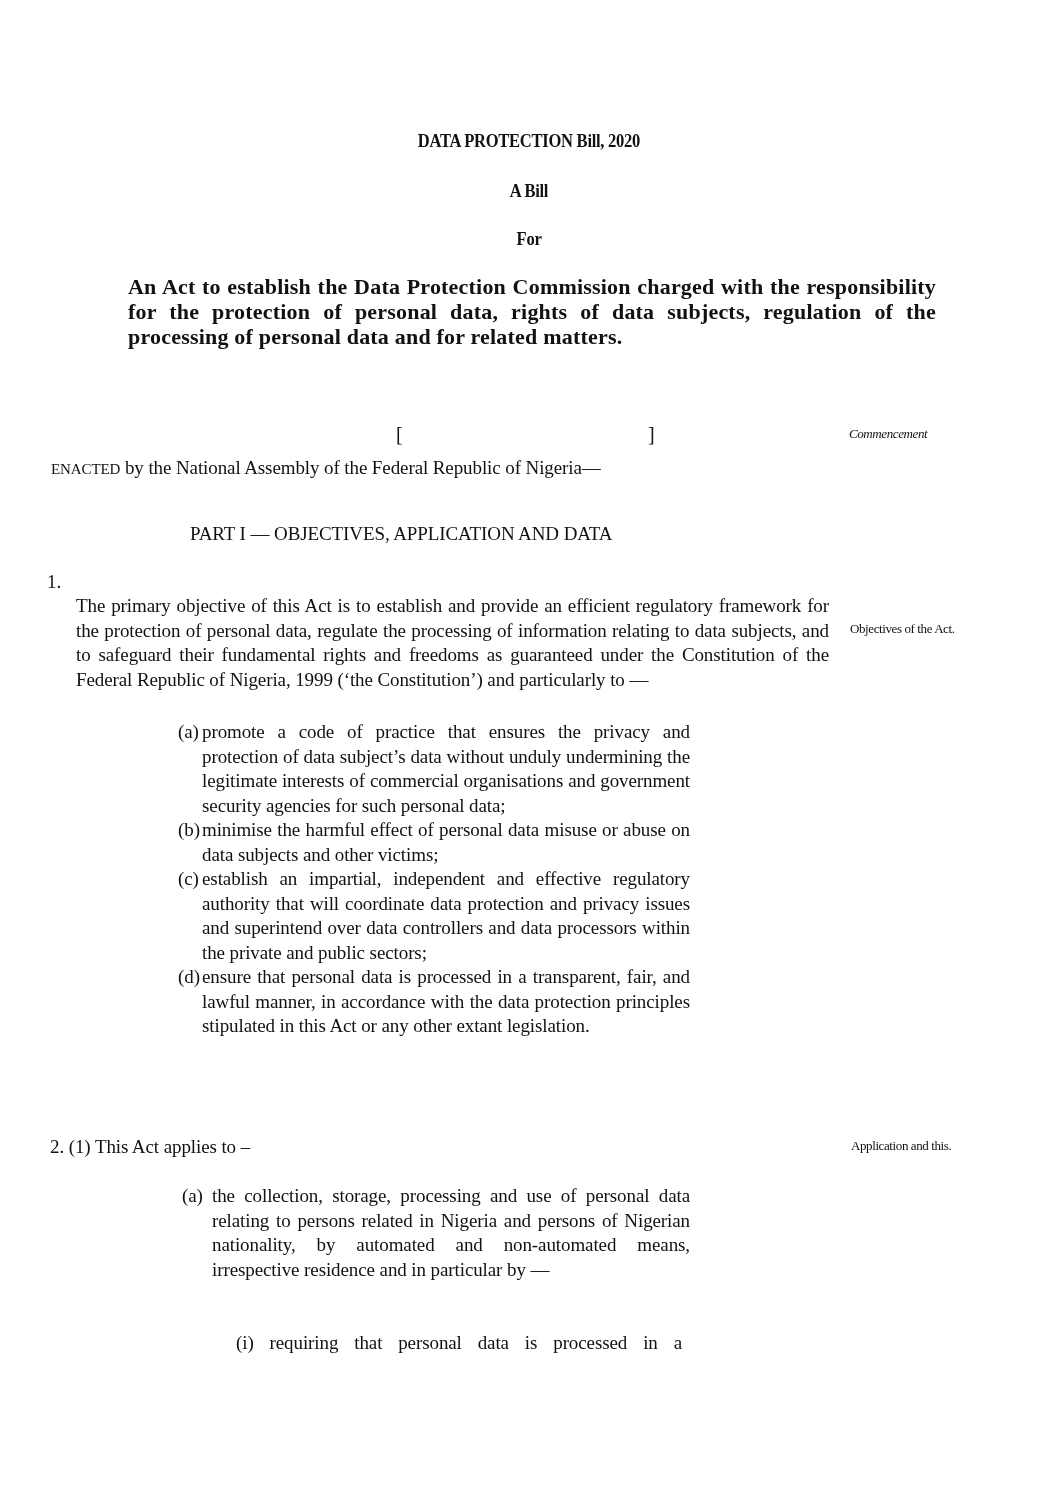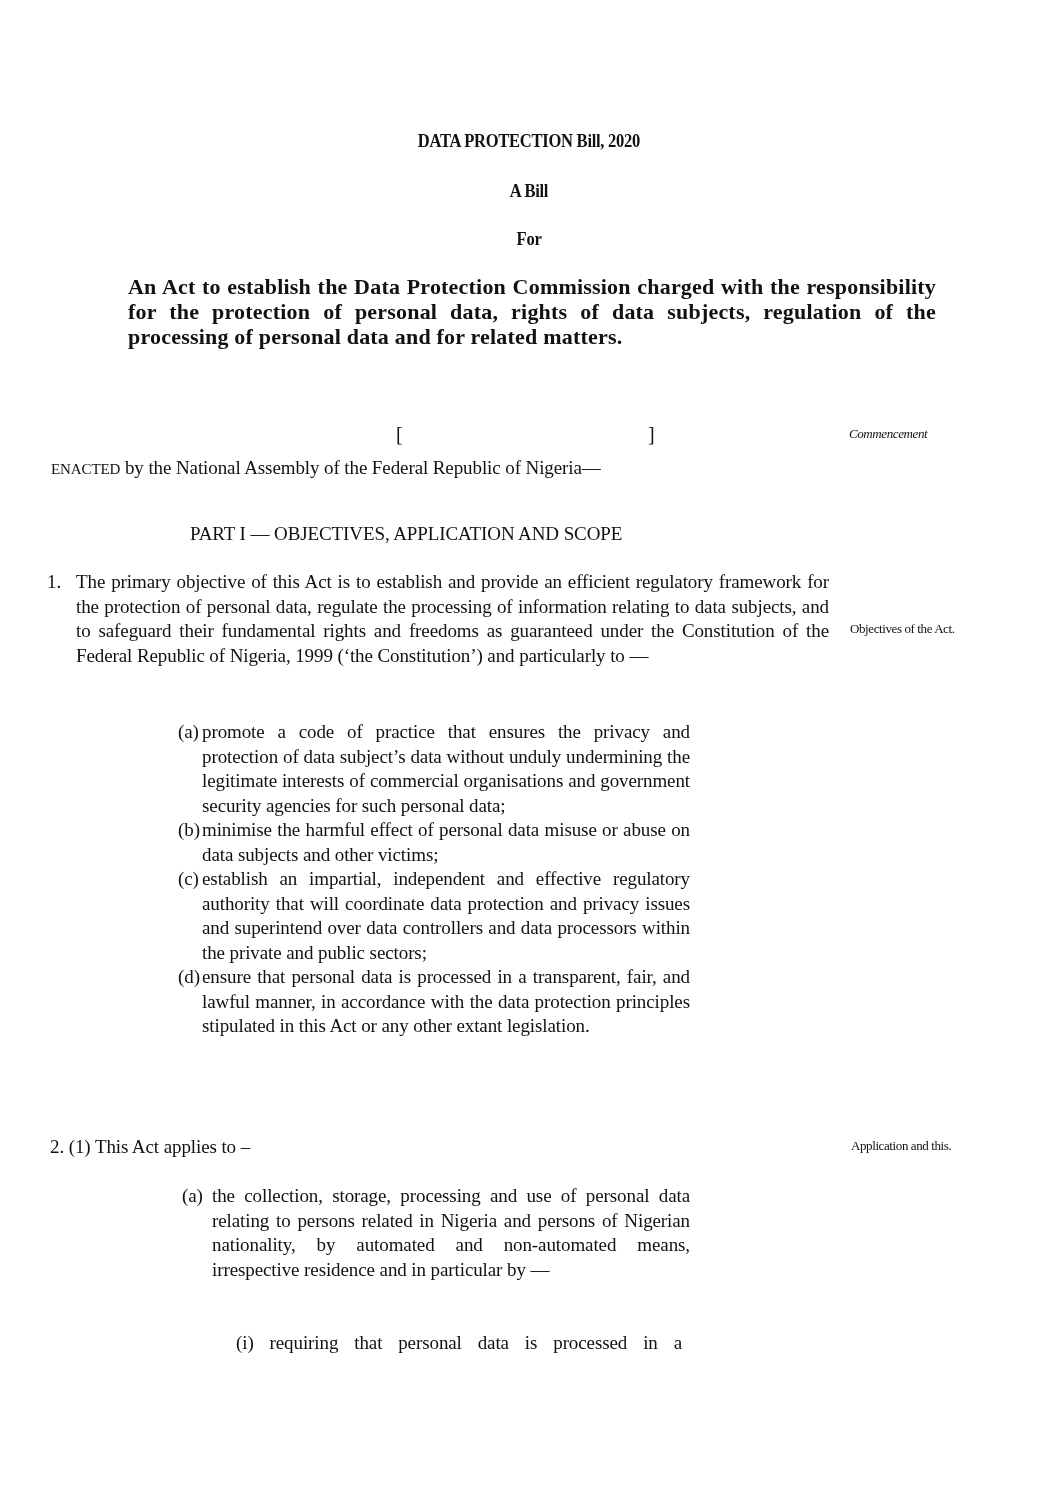--- a/index.html
+++ b/index.html
@@ -77,20 +77,21 @@
     }
     .sec1 .num {
       position: absolute;
       left: 0;
       top: 0;
     }
     .sec1 .para {
       margin-left: 29px;
       text-align: justify;
       text-align-last: left;
+      margin-top: 24px;
     }
     .subitems {
       position: absolute;
       left: 178px;
       width: 512px;
     }
     .subitem {
       position: relative;
       padding-left: 24px;
       text-align: justify;
@@ -145,21 +146,21 @@
 <div class="center-title" style="top:181px;">A Bill</div>
 <div class="center-title" style="top:229px;">For</div>
 <div class="long-title">An Act to establish the Data Protection Commission charged with the responsibility for the protection of personal data, rights of data subjects, regulation of the processing of personal data and for related matters.</div>
 
 <div class="bracket" style="left:396px;">[</div>
 <div class="bracket" style="left:648px;">]</div>
 <div class="margin-note" style="left:849px; top:426px;font-style:italic;">Commencement</div>
 
 <div class="enacted body-text"><span class="sc">ENACTED</span><span> by the National Assembly of the Federal Republic of Nigeria—</span></div>
 
-<div class="part-heading body-text">PART I — OBJECTIVES, APPLICATION AND SCOPE</div>
+<div class="part-heading body-text">PART I — OBJECTIVES, APPLICATION AND DATA</div>
 
 <div class="sec1 body-text">
   <span class="num">1.</span>
   <div class="para">The primary objective of this Act is to establish and provide an efficient regulatory framework for the protection of personal data, regulate the processing of information relating to data subjects, and to safeguard their fundamental rights and freedoms as guaranteed under the Constitution of the Federal Republic of Nigeria, 1999 (‘the Constitution’) and particularly to —</div>
 </div>
 <div class="margin-note" style="left:850px; top:577px;margin-top:44px;">Objectives of the Act.</div>
 
 <div class="subitems body-text" style="top:720px;">
   <div class="subitem">
     <span class="label">(a)</span>

